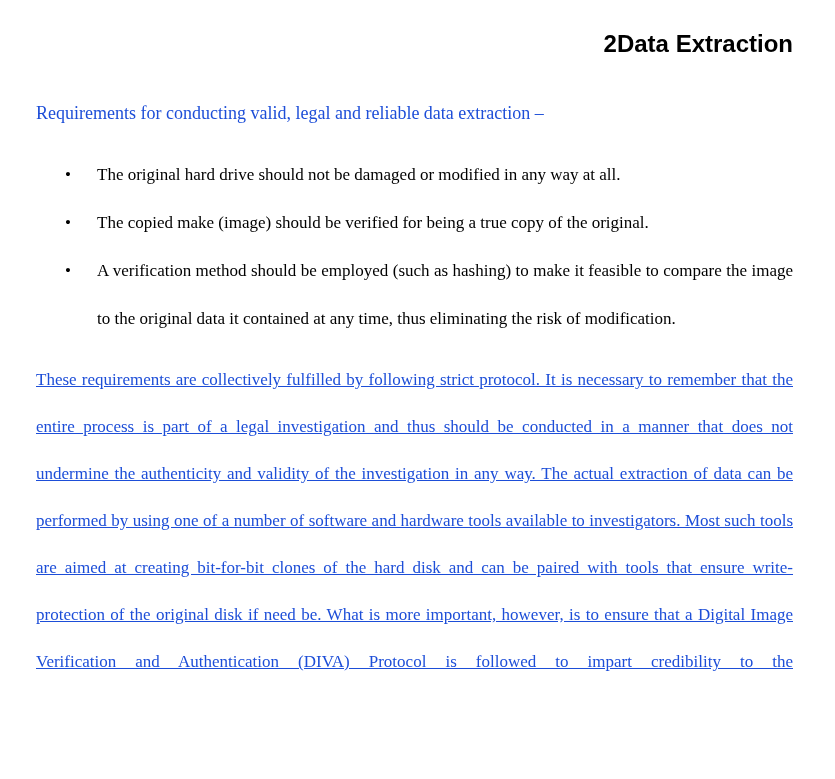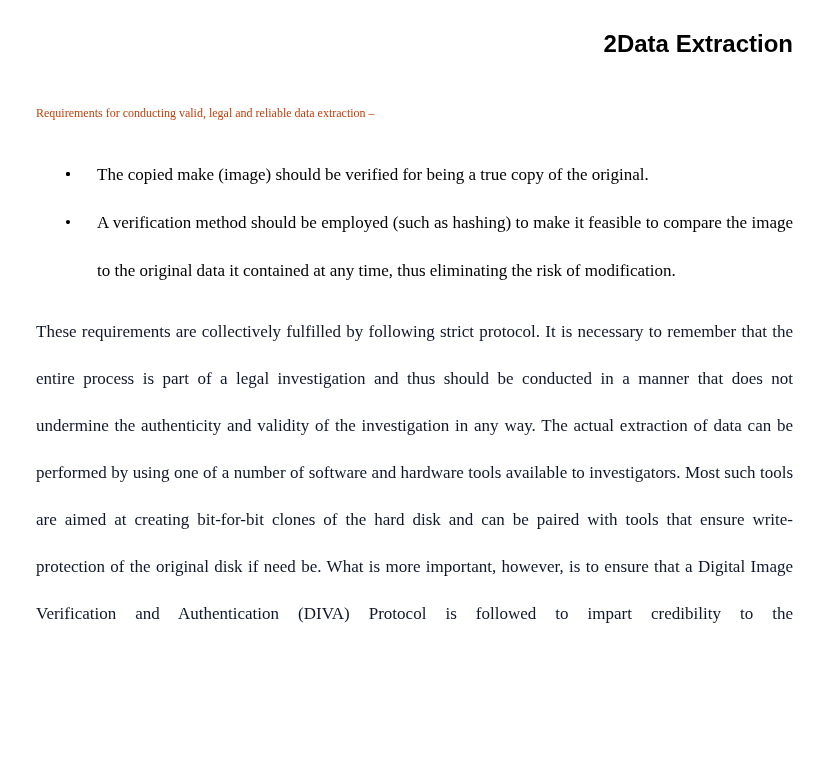--- a/index.html
+++ b/index.html
@@ -26,23 +26,23 @@
     color: #000000;
     margin-bottom: 32px;
     white-space: nowrap;
     text-align: right;
   }
   .heading .heading-number {
     display: inline-block;
     min-width: 27px;
   }
   .intro {
-    font-size: 12px;
+    font-size: 18px;
     line-height: 47px;
-    color: #c2410c;
+    color: #1d4ed8;
     margin-bottom: 14px;
   }
   .bullet-list {
     margin-bottom: 13px;
   }
   .bullet-item {
     position: relative;
     padding-left: 61px;
     font-size: 17px;
     line-height: 48px;
@@ -54,38 +54,40 @@
     left: 29px;
     top: 0;
     font-size: 17px;
     line-height: 48px;
   }
   .body-paragraph {
     font-size: 17px;
     line-height: 47px;
     text-align: justify;
     text-align-last: justify;
-    color: #0f172a;
+    color: #1d4ed8;
+    text-decoration: underline;
   }
 </style>
 </head>
 <body>
 
 <div class="page">
 
   <h2 class="heading">
     <span class="heading-number">2</span><span>Data Extraction</span>
   </h2>
 
   <p class="intro">Requirements for conducting valid, legal and reliable data extraction –</p>
 
   <div class="bullet-list">
 
     <div class="bullet-item">
       <span class="bullet-marker">•</span>
+      <span>The original hard drive should not be damaged or modified in any way at all.</span>
     </div>
 
     <div class="bullet-item">
       <span class="bullet-marker">•</span>
       <span>The copied make (image) should be verified for being a true copy of the original.</span>
     </div>
 
     <div class="bullet-item">
       <span class="bullet-marker">•</span>
       <span>A verification method should be employed (such as hashing) to make it feasible to compare the image to the original data it contained at any time, thus eliminating the risk of modification.</span>

